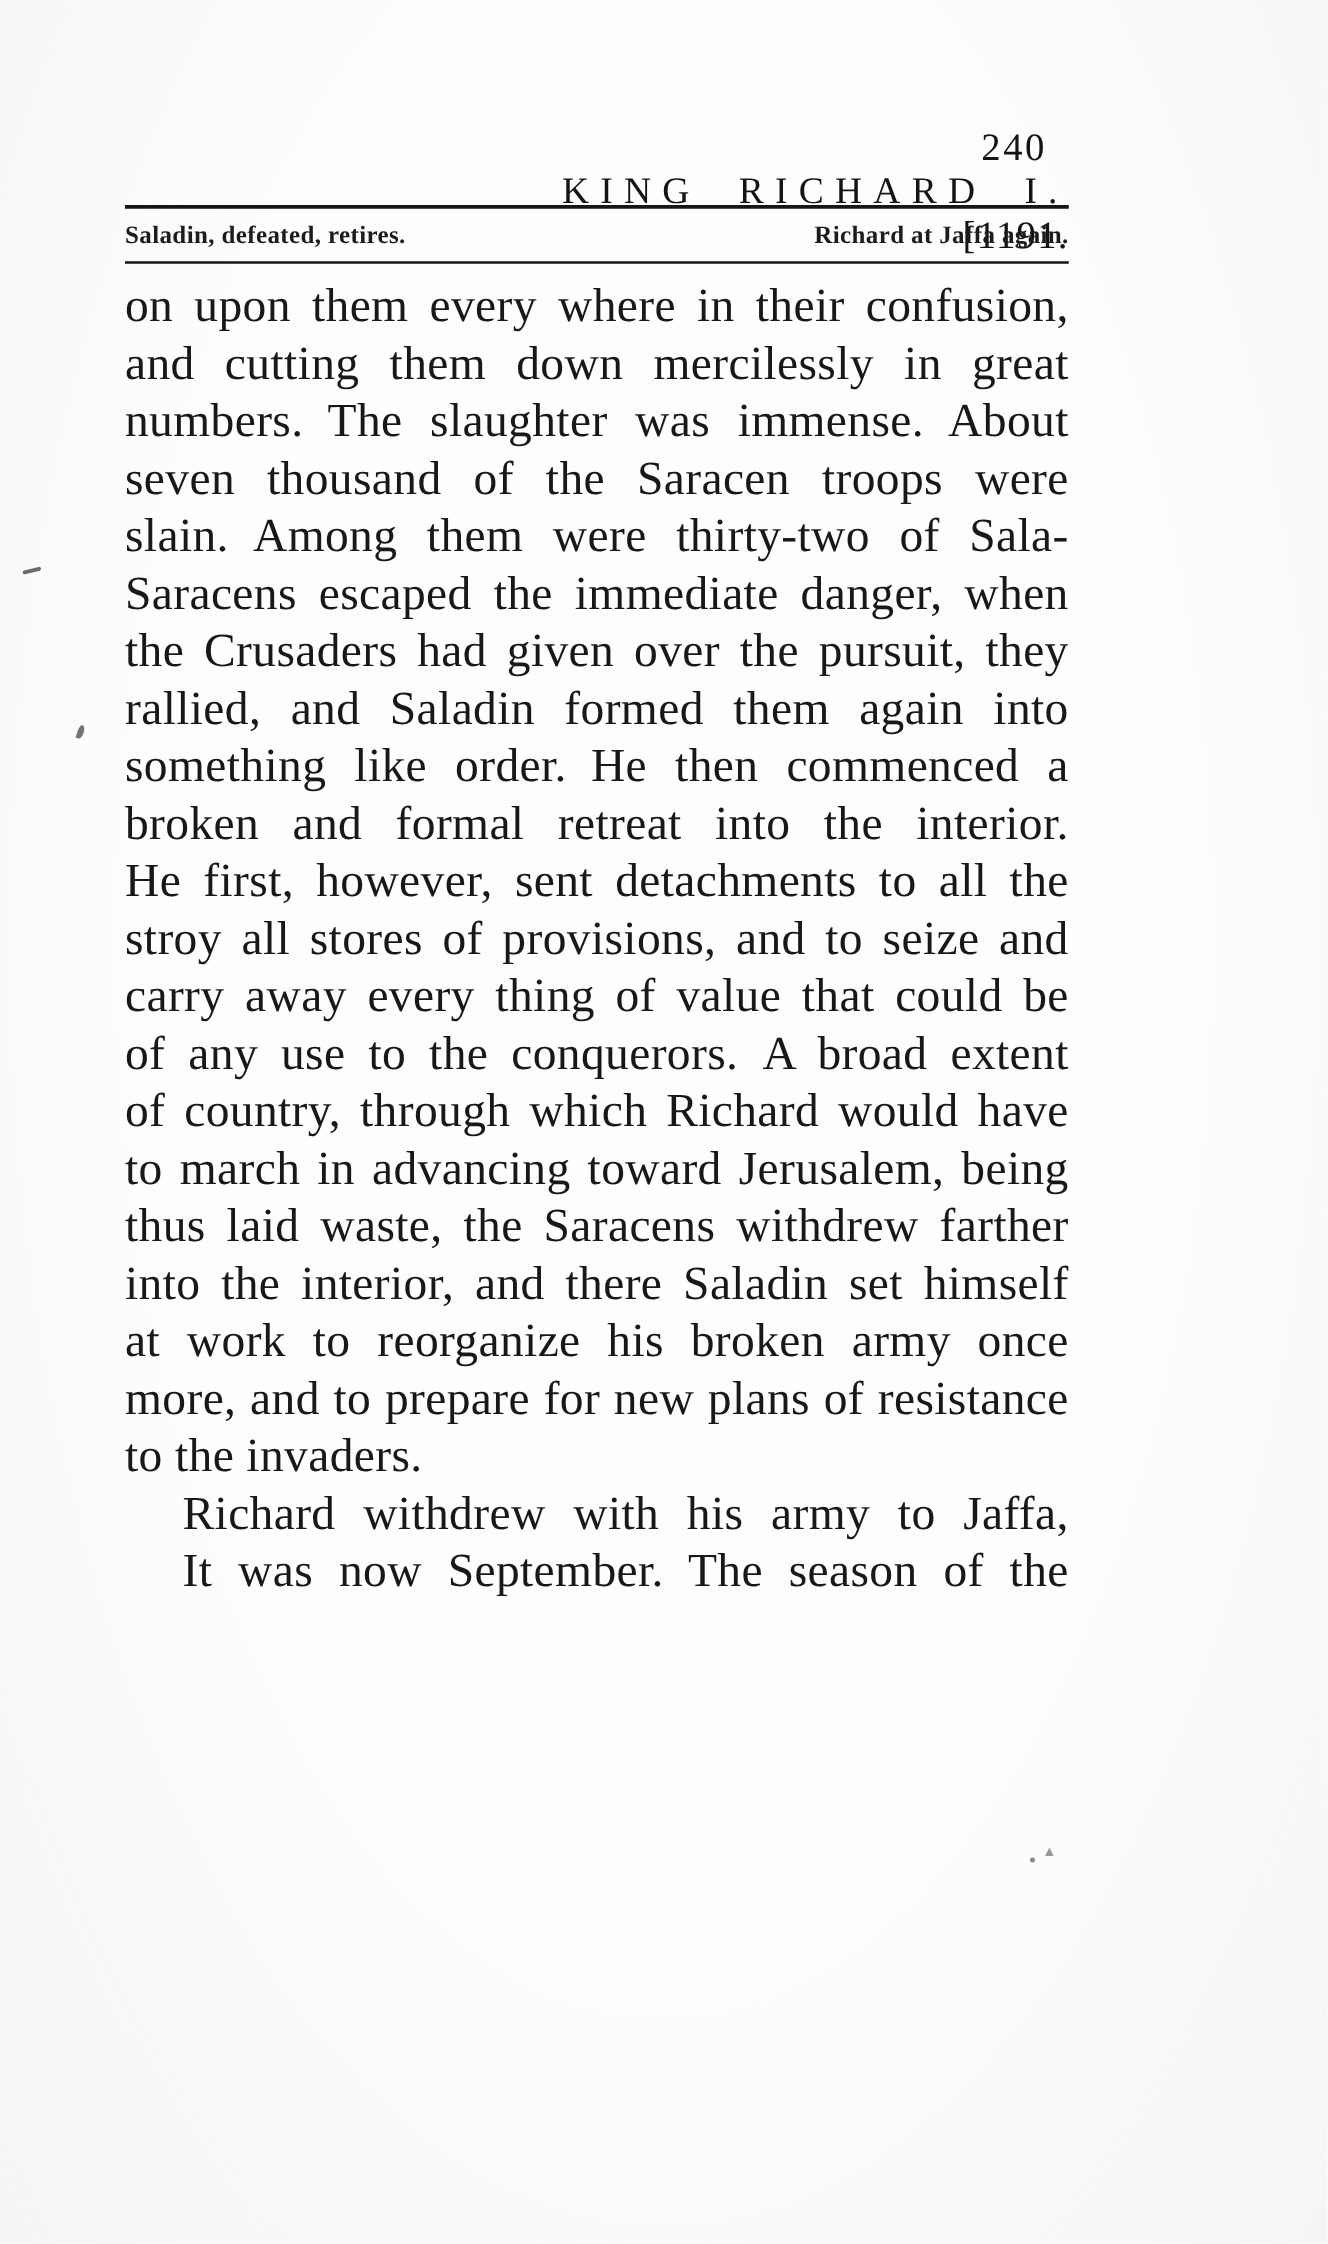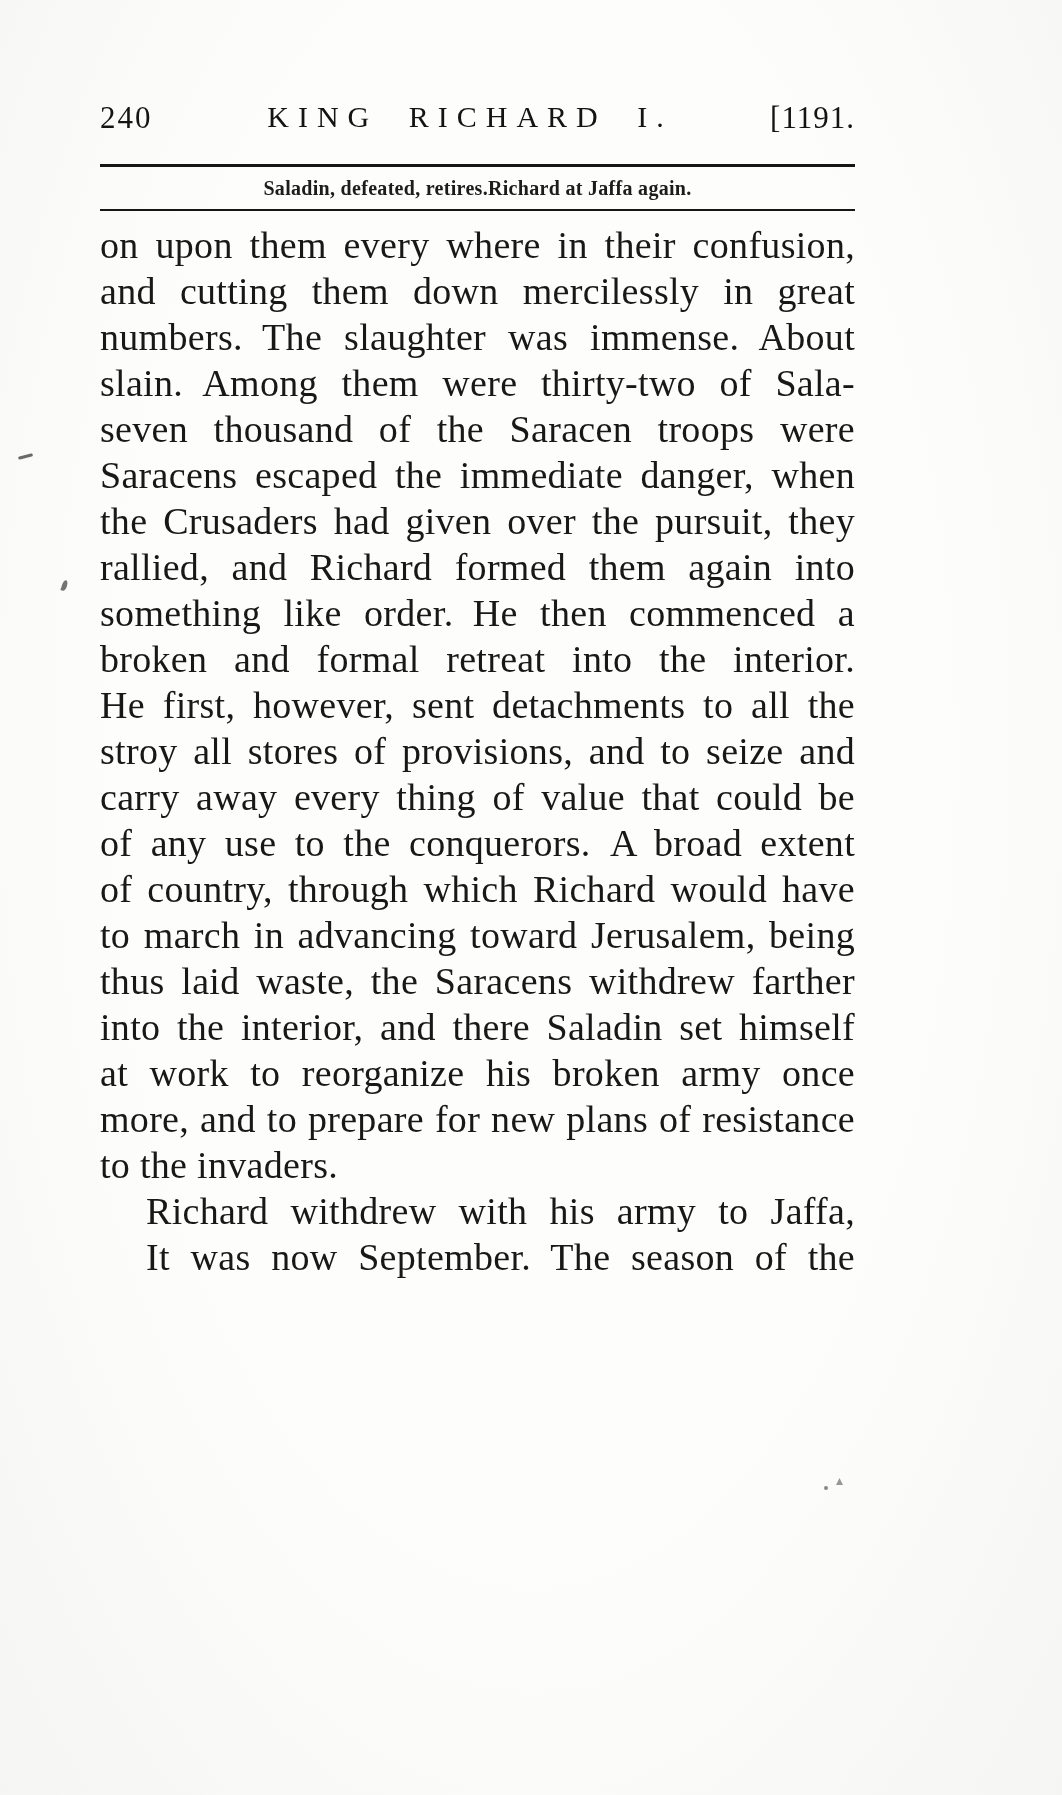--- a/index.html
+++ b/index.html
@@ -15,23 +15,24 @@
     position: absolute;
     inset: 0;
     background: radial-gradient(ellipse at 50% 42%, #fdfdfc 55%, #f5f5f3 100%);
   }
   .page-header {
     position: absolute;
     left: 100px;
     top: 100px;
     width: 755px;
     display: flex;
-    align-items: flex-start;
+    align-items: flex-end;
     font-size: 31px;
     color: #141414;
+    flex-direction: column;
   }
   .page-num { min-width: 70px; letter-spacing: 2px; }
   .page-title {
     flex: 1;
     text-align: center;
     letter-spacing: 9px;
     word-spacing: 14px;
     font-size: 30px;
   }
   .page-date { min-width: 70px; text-align: right; letter-spacing: 1px; }
@@ -42,21 +43,21 @@
     background: #161616;
   }
   .rule-top { top: 164px; height: 3px; }
   .rule-bottom { top: 209px; height: 2px; }
   .running-heads {
     position: absolute;
     left: 100px;
     top: 177px;
     width: 755px;
     display: flex;
-    justify-content: center;
+    justify-content: space-between;
     font-size: 20px;
     font-weight: bold;
     letter-spacing: 0.3px;
     color: #1c1c1c;
   }
   .body-text {
     position: absolute;
     left: 100px;
     top: 222px;
     width: 755px;
@@ -97,25 +98,25 @@
     <span>Saladin, defeated, retires.</span>
     <span>Richard at Jaffa again.</span>
   </div>
 
   <div class="rule rule-bottom"></div>
 
   <main class="body-text" id="body-text">
       <div class="line">on upon them every where in their confusion,</div>
       <div class="line">and cutting them down mercilessly in great</div>
       <div class="line">numbers. The slaughter was immense. About</div>
+      <div class="line">seven thousand of the Saracen troops were</div>
       <div class="line">slain. Among them were thirty-two of Sala-</div>
-      <div class="line">seven thousand of the Saracen troops were</div>
       <div class="line">Saracens escaped the immediate danger, when</div>
       <div class="line">the Crusaders had given over the pursuit, they</div>
-      <div class="line">rallied, and Richard formed them again into</div>
+      <div class="line">rallied, and Saladin formed them again into</div>
       <div class="line">something like order. He then commenced a</div>
       <div class="line">broken and formal retreat into the interior.</div>
       <div class="line">He first, however, sent detachments to all the</div>
       <div class="line">stroy all stores of provisions, and to seize and</div>
       <div class="line">carry away every thing of value that could be</div>
       <div class="line">of any use to the conquerors. A broad extent</div>
       <div class="line">of country, through which Richard would have</div>
       <div class="line">to march in advancing toward Jerusalem, being</div>
       <div class="line">thus laid waste, the Saracens withdrew farther</div>
       <div class="line">into the interior, and there Saladin set himself</div>

